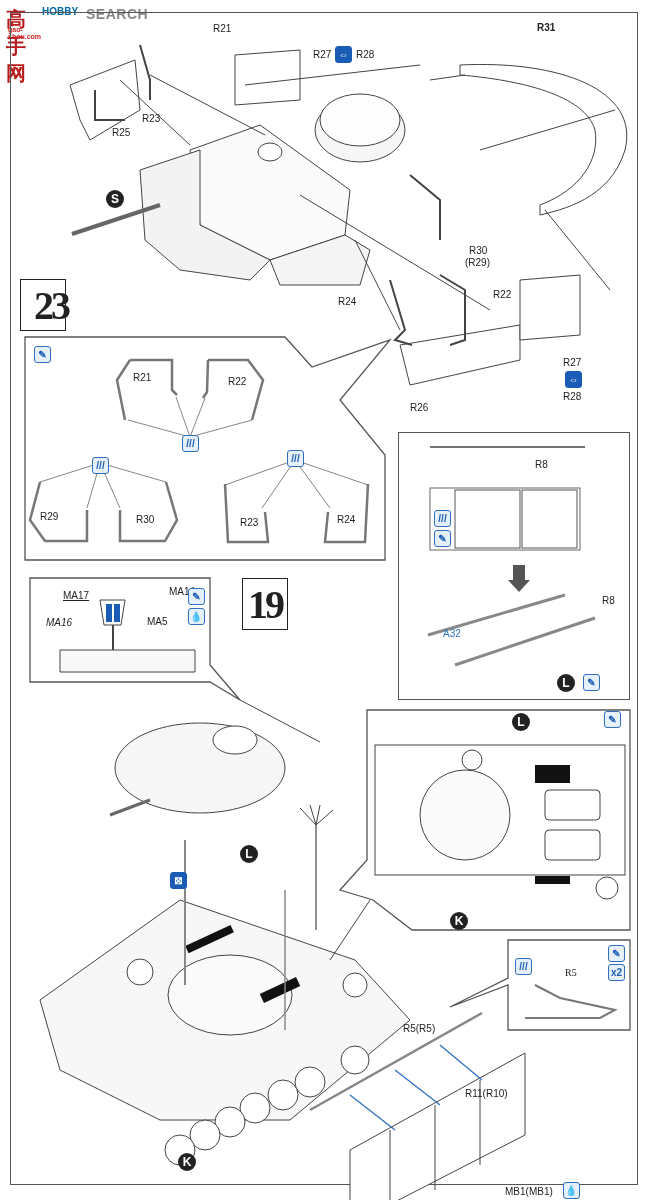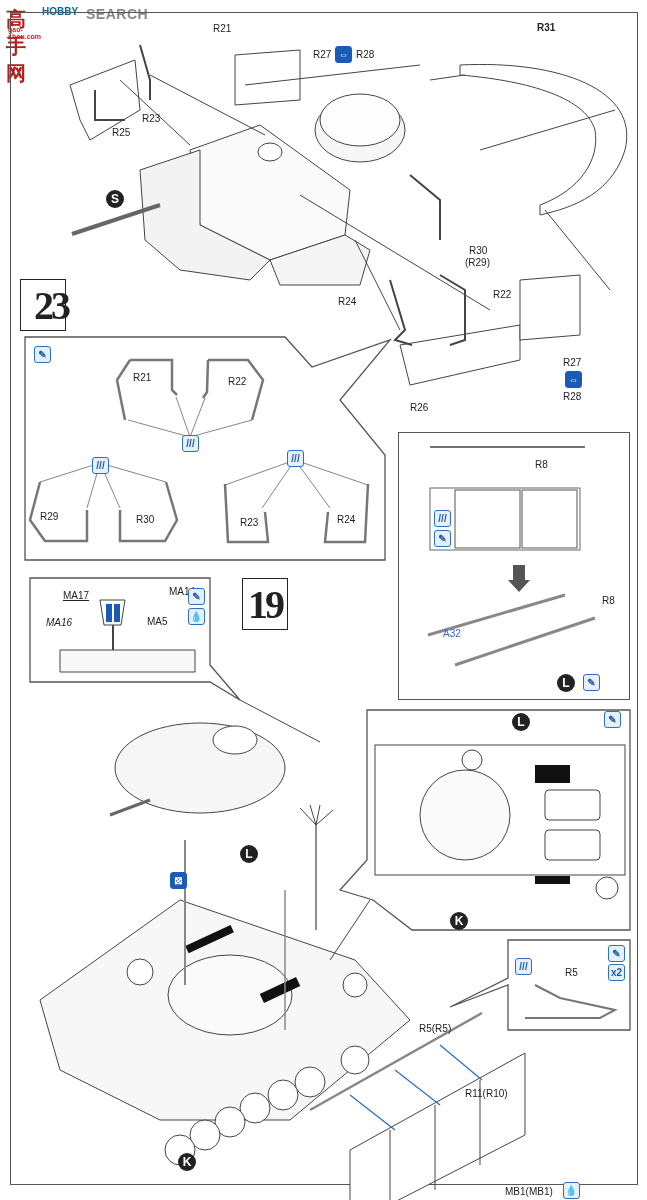--- a/index.html
+++ b/index.html
@@ -211,21 +211,21 @@
 <span class="icon-box" style="left:188px;top:608px;">💧</span>
 
 <div class="circle" style="left:512px;top:713px;">L</div>
 <span class="icon-box" style="left:604px;top:711px;">✎</span>
 <div class="circle" style="left:450px;top:912px;">K</div>
 
 <span class="icon-box solid" style="left:170px;top:872px;">⊠</span>
 <div class="circle" style="left:240px;top:845px;">L</div>
 <div class="circle" style="left:178px;top:1153px;">K</div>
 
-<span class="lbl" style="left:403px;top:1024px;margin-left:16px;">R5(R5)</span>
+<span class="lbl" style="left:403px;top:1024px;">R5(R5)</span>
 <span class="lbl" style="left:465px;top:1089px;">R11(R10)</span>
 <span class="lbl" style="left:505px;top:1187px;">MB1(MB1)</span>
 <span class="icon-box" style="left:563px;top:1182px;">💧</span>
 
 <span class="icon-box" style="left:515px;top:958px;">///</span>
 <span class="icon-box" style="left:608px;top:945px;">✎</span>
-<span class="lbl" style="left:565px;top:968px;">R5</span>
+<span class="lbl" style="left:565px;top:968px;font-family:Liberation Serif, serif;">R5</span>
 <span class="icon-box" style="left:608px;top:964px;">x2</span>
 
 </body></html>

